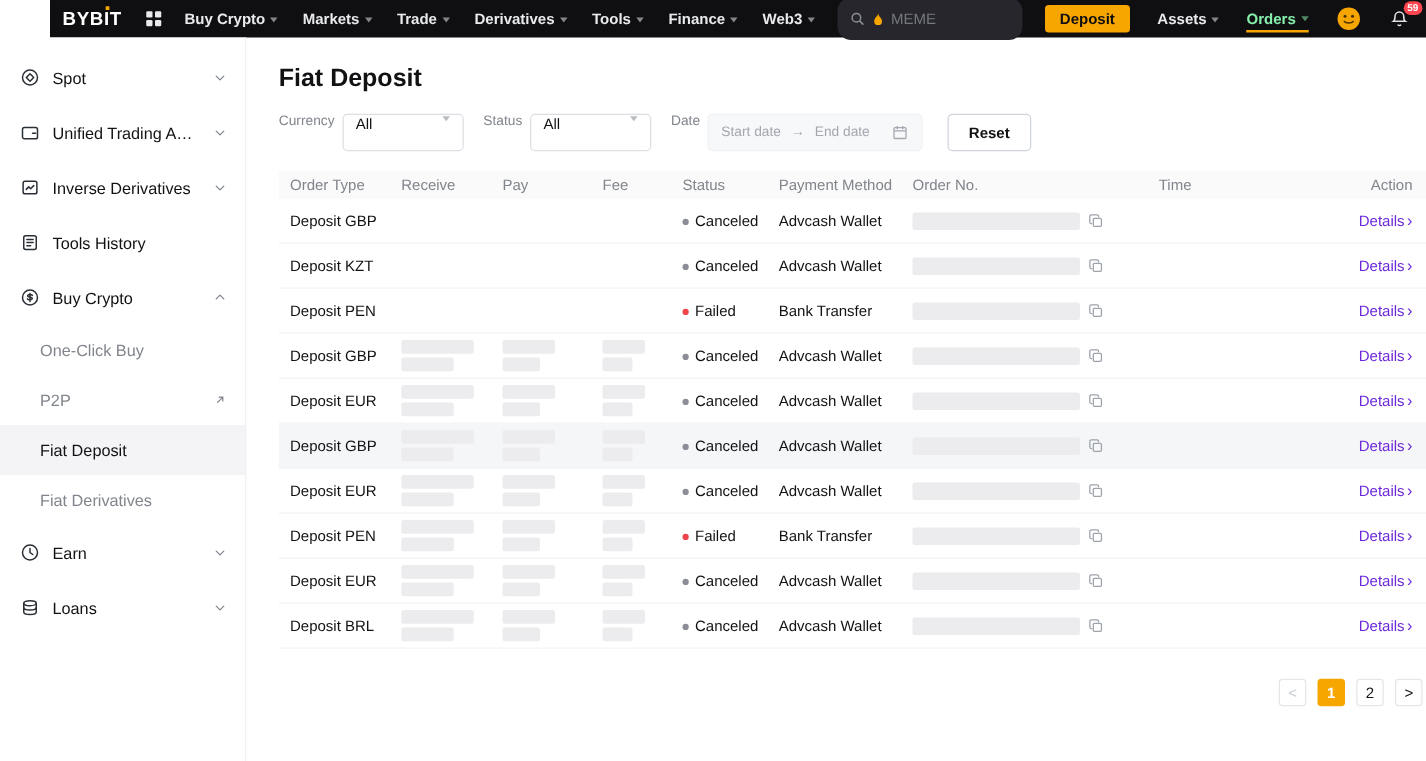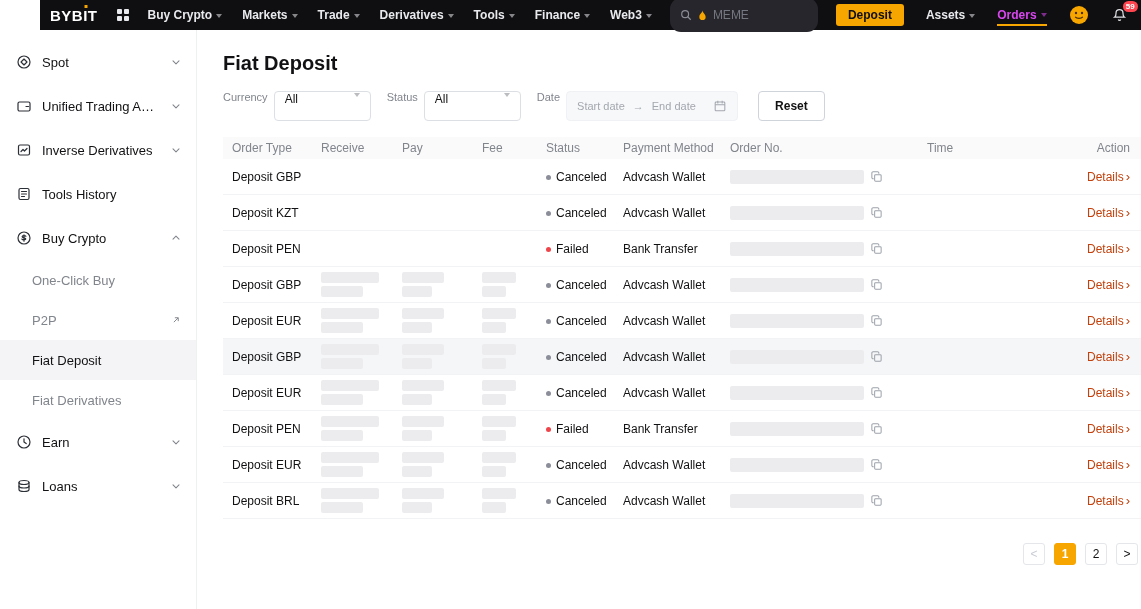--- a/index.html
+++ b/index.html
@@ -24,21 +24,21 @@
   .caret { width:0; height:0; border-left:3px solid transparent; border-right:3px solid transparent; border-top:4px solid currentColor; opacity:.55; margin-top:1px; }
   .search {
     height:34px; min-width:148px; border-radius:11px; background:#26262c;
     display:flex; align-items:center; gap:6px; padding:0 10px; color:#74777f; font-size:12px;
   }
   .tb-right { margin-left:auto; display:flex; align-items:center; gap:22px; }
   .btn-deposit {
     height:22px; padding:0 12px; background:#f7a600; color:#0f0f12; border:none;
     border-radius:3px; font-size:12px; font-weight:700; font-family:inherit;
   }
-  .menu-orders { color:#d946ef; border-bottom:2px solid #f7a600; padding:3px 0 2px; }
+  .menu-orders { color:#86efac; border-bottom:2px solid #f7a600; padding:3px 0 2px; }
   .bell-wrap { position:relative; display:flex; }
   .badge {
     position:absolute; top:-6px; right:-10px; background:#ff454f; color:#fff;
     font-size:8px; line-height:11px; padding:0 3px; border-radius:6px; font-weight:700;
   }
   .tb-icon { display:flex; align-items:center; }
 
   
   .shell { display:flex; height:579px; }
 
@@ -81,21 +81,21 @@
   .cell { padding-left:8px; flex:0 0 auto; }
   .c0 { width:90px; padding-left:9px; }
   .c1 { width:81px; } .c2 { width:80px; } .c3 { width:64px; }
   .c4 { width:77px; } .c5 { width:107px; } .c6 { width:197px; display:flex; align-items:center; gap:6px; }
   .c7 { width:160px; }
   .c8 { flex:1 1 auto; text-align:right; padding-right:14px; }
   .ph { background:#ececee; border-radius:2px; height:14px; }
   .phcol { display:flex; flex-direction:column; gap:3px; }
   .phcol .ph { height:11px; }
   .dot { display:inline-block; width:5px; height:5px; border-radius:50%; margin-right:5px; vertical-align:1px; }
-  .details { color:#c2410c; font-size:12px; display:inline-flex; align-items:center; gap:2px; }
+  .details { color:#6d28d9; font-size:12px; display:inline-flex; align-items:center; gap:2px; }
   .details .chevr { font-size:13px; line-height:1; }
 
   
   .pagination { display:flex; justify-content:flex-end; gap:9px; margin-top:24px; padding-right:6px; }
   .pg {
     min-width:22px; height:22px; padding:0 5px; border:1px solid #e4e6ea; border-radius:3px; background:#fff;
     display:flex; align-items:center; justify-content:center; font-size:12px; color:#121214;
   }
   .pg.active { background:#f7a600; border-color:#f7a600; color:#fff; font-weight:700; }
   .pg.disabled { color:#c9cdd4; }

